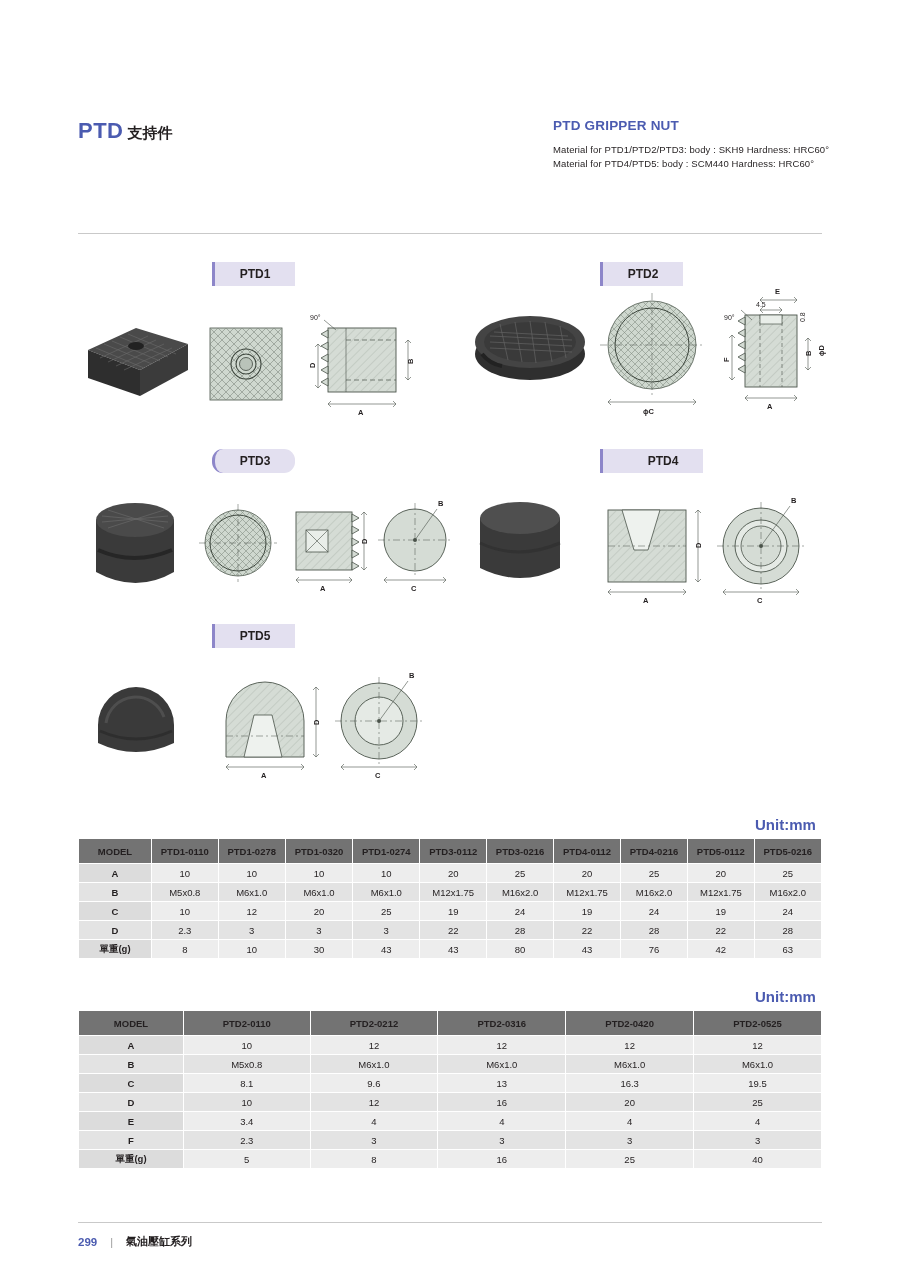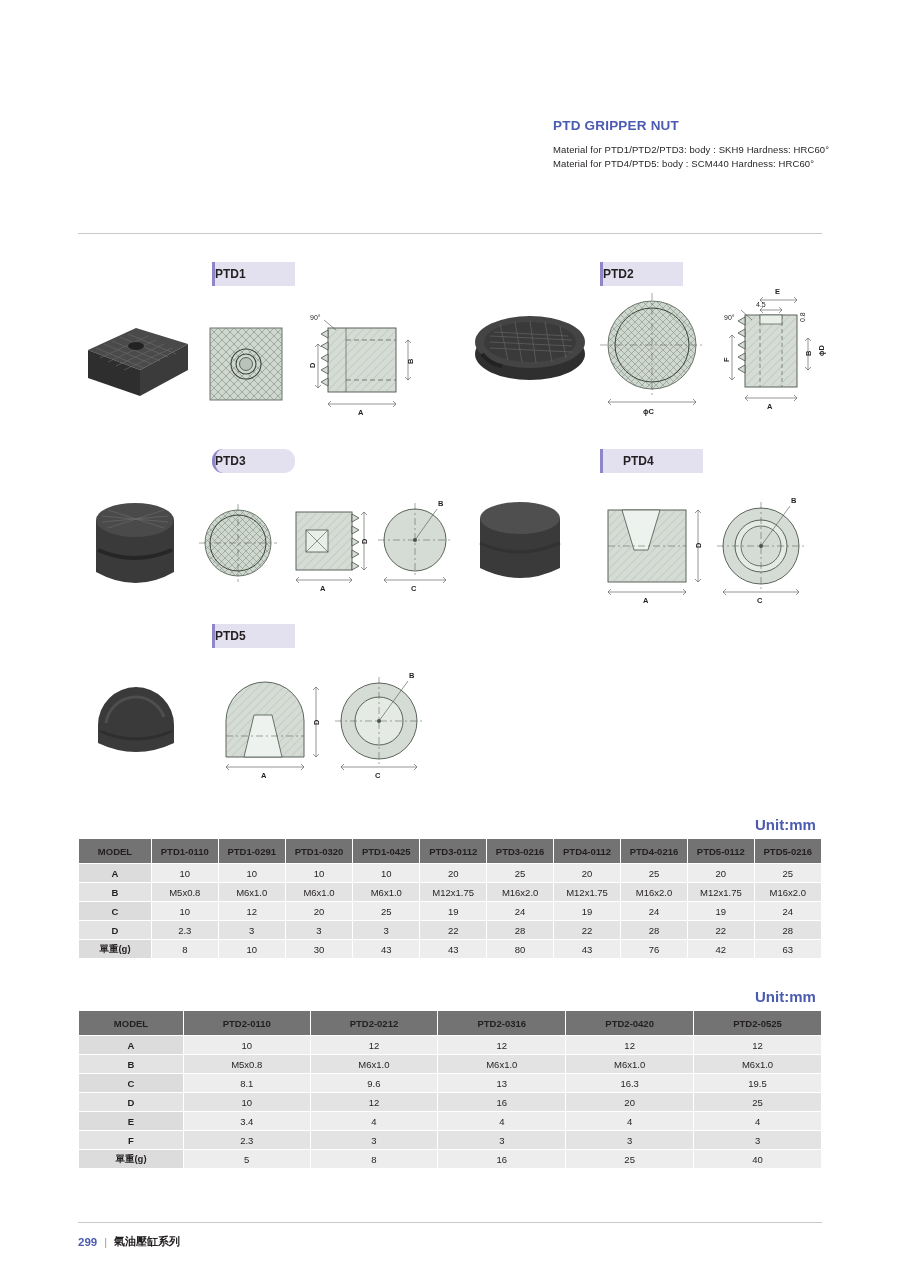--- a/index.html
+++ b/index.html
@@ -23,21 +23,21 @@
   .title-en{font-size:13.5px;font-weight:bold;color:#4b5bb0;letter-spacing:0.2px;}
   .spec-en{font-size:9.5px;color:#231f20;margin-top:11px;letter-spacing:0.1px;}
   .spec-en.second{margin-top:3px;}
 
   .rule{position:absolute;left:78px;top:233px;width:744px;height:1px;background:#c9c9c9;}
 
   
   .chip{
     position:absolute;width:80px;height:24px;background:#e3e0f0;
     border-left:3px solid #8d86c9;
-    display:flex;align-items:center;justify-content:flex-start;
+    display:flex;align-items:center;justify-content:center;
     font-size:12px;font-weight:bold;color:#231f20;
   }
 
   
   .fig{position:absolute;}
   .fig svg{display:block;}
 
   
   .unit{position:absolute;font-size:15px;color:#4b5bb0;font-weight:bold;text-align:center;}
   table.spec{
@@ -51,34 +51,38 @@
   }
   table.spec thead th{
     background:#737373;color:#231f20;font-size:9.5px;font-weight:bold;height:24px;
   }
   table.spec tbody td{background:#ededed;}
   table.spec tbody td.rowhead{background:#dcdcdc;font-weight:bold;}
   table.spec tbody tr.alt td{background:#e3e3e3;}
 
   
   .footer-rule{position:absolute;left:78px;top:1222px;width:744px;height:1px;background:#c9c9c9;}
-  .footer{position:absolute;left:78px;top:1234px;display:flex;align-items:center;gap:7px;font-size:11px;}
+  .footer{position:absolute;left:78px;top:1234px;display:flex;align-items:center;gap:13px;font-size:11px;}
   .pg{color:#4b5bb0;font-weight:bold;font-size:11.5px;}
   .sep{color:#9b9b9b;}
   .ftxt{color:#231f20;font-weight:bold;font-size:11px;}
 
   .lbl{font-size:7px;fill:#231f20;font-family:"Liberation Sans", sans-serif;}
   .lbl-b{font-size:7.5px;fill:#231f20;font-weight:bold;font-family:"Liberation Sans", sans-serif;}
 </style>
 </head>
 <body>
 
 <div class="page">
 
   <div class="header">
+    <div class="title-zh">
+      <span class="title-ptd">PTD</span>
+      <span class="title-cn">支持件</span>
+    </div>
 
     <div class="header-right">
       <div class="title-en">PTD GRIPPER NUT</div>
       <div class="spec-en">Material for PTD1/PTD2/PTD3:  body : SKH9   Hardness: HRC60°</div>
       <div class="spec-en second">Material for PTD4/PTD5:     body : SCM440  Hardness: HRC60°</div>
     </div>
   </div>
 
   <div class="rule"></div>
 
@@ -369,23 +373,23 @@
       </g>
     </svg>
   </div>
 
   <div class="unit" style="left:755px;top:816px;">Unit:mm</div>
   <table class="spec" id="table1" style="left:78px;top:838px;width:744px;">
     <thead>
         <tr>
           <th style="width: 72px;">MODEL</th>
           <th>PTD1-0110</th>
-          <th>PTD1-0291</th>
+          <th>PTD1-0278</th>
           <th>PTD1-0320</th>
-          <th>PTD1-0425</th>
+          <th>PTD1-0274</th>
           <th>PTD3-0112</th>
           <th>PTD3-0216</th>
           <th>PTD4-0112</th>
           <th>PTD4-0216</th>
           <th>PTD5-0112</th>
           <th>PTD5-0216</th>
         </tr>
       </thead>
     <tbody>
         <tr>

